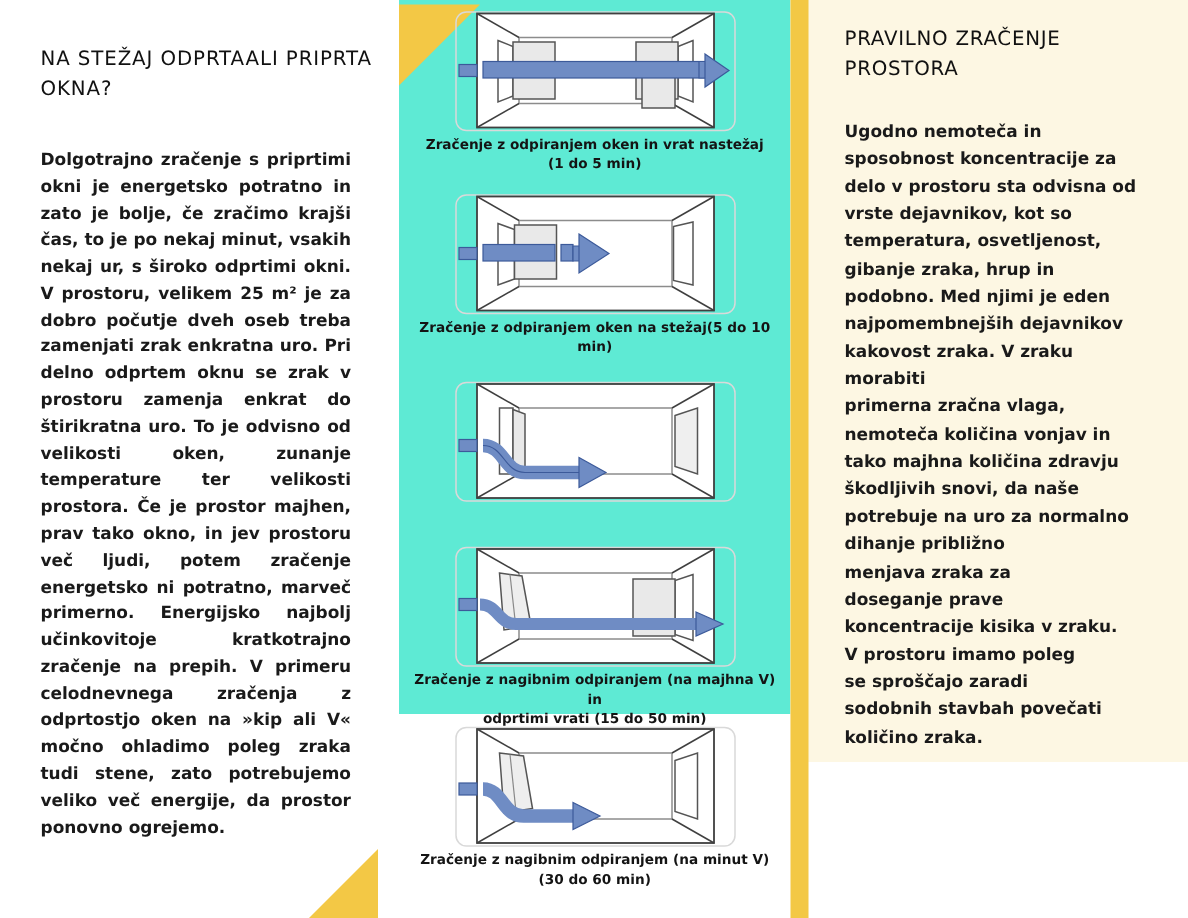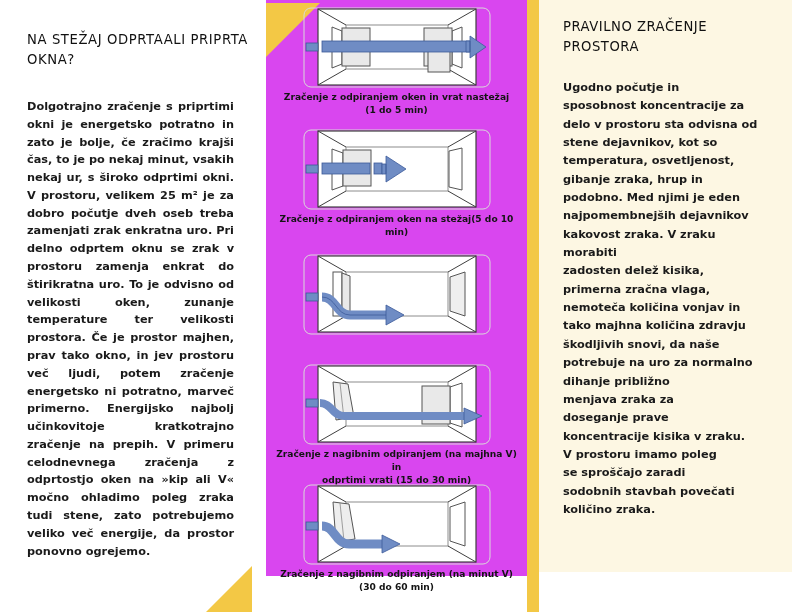--- a/index.html
+++ b/index.html
@@ -54,22 +54,22 @@
     width: 0; height: 0;
     border-left: 53px solid transparent;
     border-bottom: 53px solid #f3c845;
   }
 
   
   .col-mid {
     position: absolute;
     left: 266px; top: 0;
     width: 261px;
-    height: 576px;
-    background: #d946ef;
+    height: 476px;
+    background: #5eead4;
   }
   
   .tri-mid-top {
     position: absolute;
     left: 0px; top: 3px;
     width: 0; height: 0;
     border-right: 54px solid transparent;
     border-top: 54px solid #f3c845;
   }
 
@@ -95,21 +95,21 @@
   }
 
   
   .room-svg { display: block; width: 190px; height: 83px; overflow: visible; }
 
   
   .col-right {
     position: absolute;
     left: 527px; top: 0;
     width: 265px;
-    height: 572px;
+    height: 508px;
     background: #fdf7e3;
     text-decoration: underline;
   }
   .right-bar {
     position: absolute;
     left: 0; top: 0;
     width: 12px;
     height: 612px;
     background: #f3c845;
   }
@@ -248,21 +248,21 @@
         <polygon points="160,20 148,24 148,60 160,64" fill="#ffffff" stroke="#555" stroke-width="1"></polygon>
         <rect x="120" y="23" width="28" height="38" fill="#e9e9e9" stroke="#555" stroke-width="1"></rect>
 
         <rect x="4" y="36" width="12" height="8" fill="#6f8cc4" stroke="#3c5a9a" stroke-width="0.8"></rect>
         <path d="M18,40 C30,40 30,53 42,53 L162,53" fill="none" stroke="#6f8cc4" stroke-width="8"></path>
         <polygon points="162,45 180,53 162,61" fill="#6f8cc4" stroke="#3c5a9a" stroke-width="0.8"></polygon>
       </svg>
     </div>
     <div class="fig-cap">
       <div>Zračenje z nagibnim odpiranjem (na majhna V) in</div>
-      <div>odprtimi vrati (15 do 30 min)</div>
+      <div>odprtimi vrati (15 do 50 min)</div>
     </div>
   </div>
 
   <div class="fig" style="top:483px;">
     <div class="fig-img">
       <svg class="room-svg" viewBox="0 0 190 83">
         <rect x="2" y="2" width="186" height="79" rx="7" fill="none" stroke="#d9d9d9" stroke-width="1"></rect>
         <rect x="16" y="3" width="158" height="76" fill="#ffffff" stroke="#3f3f3f" stroke-width="1.2"></rect>
         <rect x="44" y="19" width="102" height="44" fill="#ffffff" stroke="#8c8c8c" stroke-width="1"></rect>
         <line x1="16" y1="3" x2="44" y2="19" stroke="#3f3f3f" stroke-width="1"></line>
@@ -284,30 +284,29 @@
       <div>Zračenje z nagibnim odpiranjem (na minut V)</div>
       <div>(30 do 60 min)</div>
     </div>
   </div>
 </div>
 
 <div class="col-right">
   <div class="right-bar"></div>
   <div class="right-heading">PRAVILNO  ZRAČENJE PROSTORA</div>
   <div class="right-body">
-    <p>Ugodno počutje in</p>
+    <p>Ugodno nemoteča in</p>
     <p>sposobnost koncentracije za</p>
     <p>delo v prostoru sta odvisna od</p>
-    <p>stene dejavnikov, kot so</p>
+    <p>vrste dejavnikov, kot so</p>
     <p>temperatura,  osvetljenost,</p>
     <p>gibanje zraka, hrup in</p>
     <p>podobno. Med njimi je eden</p>
     <p>najpomembnejših dejavnikov</p>
     <p>kakovost zraka. V zraku morabiti</p>
-    <p>zadosten delež kisika,</p>
     <p>primerna zračna vlaga,</p>
     <p>nemoteča količina vonjav in</p>
     <p>tako majhna  količina  zdravju</p>
     <p>škodljivih snovi, da naše</p>
     <p>potrebuje na uro za normalno</p>
     <p>dihanje  približno</p>
     <p>menjava zraka za</p>
     <p>doseganje prave</p>
     <p>koncentracije kisika v zraku.</p>
     <p>V prostoru imamo poleg</p>

